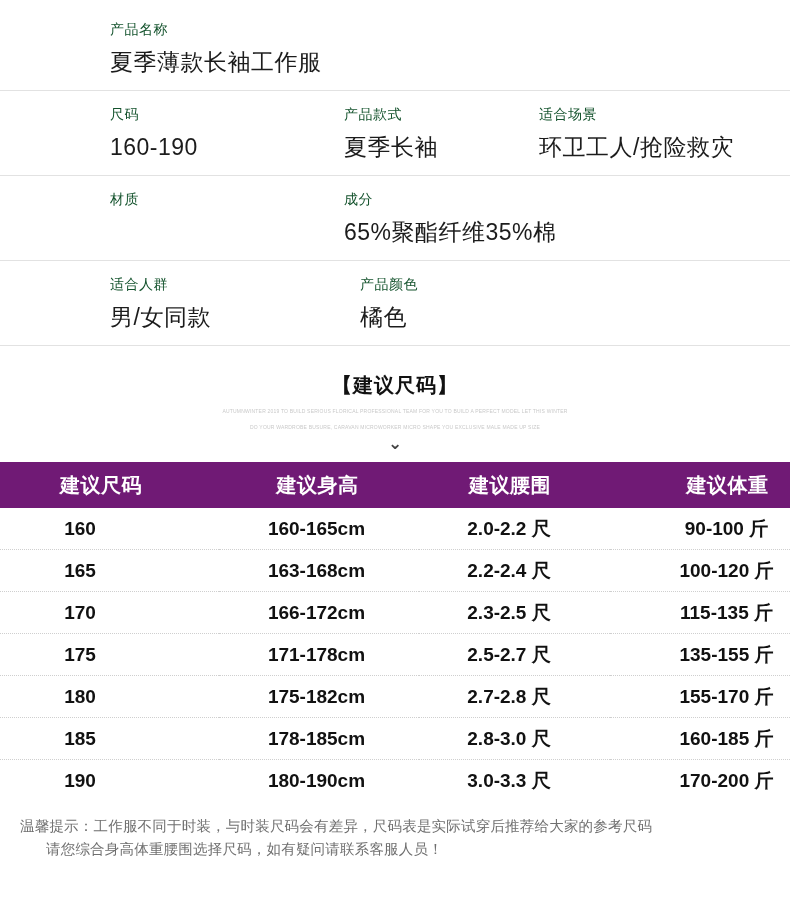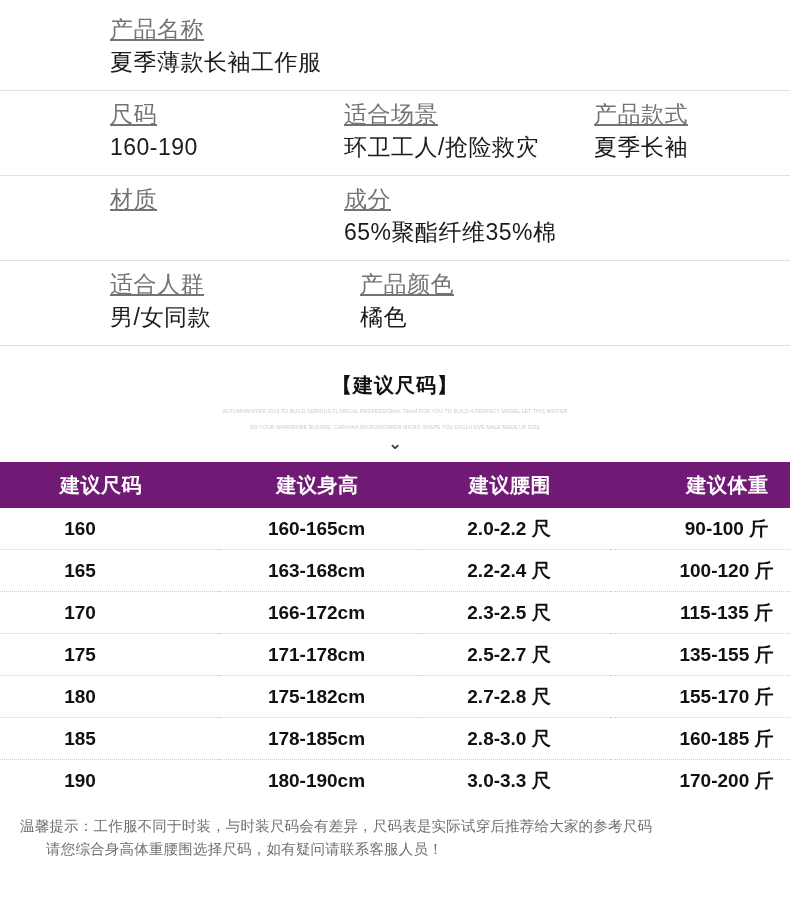--- a/index.html
+++ b/index.html
@@ -40,26 +40,25 @@
   }
   .spec-cell {
     box-sizing: border-box;
   }
   .spec-cell.w1 { width: 234px; }
   .spec-cell.w2 { width: 195px; }
   .spec-cell.w3 { width: 250px; }
   .spec-cell.full { width: 640px; }
 
   .spec-label {
-    font-size: 23px;
-    color: #737373;
+    font-size: 14px;
+    color: #14532d;
     line-height: 30px;
     font-weight: 400;
     letter-spacing: 0.5px;
-    text-decoration: underline;
   }
   .spec-value {
     font-size: 23px;
     color: #1c1c1c;
     line-height: 36px;
     font-weight: 400;
     letter-spacing: 0.5px;
   }
 
   
@@ -157,27 +156,27 @@
         <div class="spec-label">产品名称</div>
         <div class="spec-value">夏季薄款长袖工作服</div>
       </div>
     </div>
 
     <div class="spec-row">
       <div class="spec-cell w1">
         <div class="spec-label">尺码</div>
         <div class="spec-value">160-190</div>
       </div>
+      <div class="spec-cell w2">
+        <div class="spec-label">产品款式</div>
+        <div class="spec-value">夏季长袖</div>
+      </div>
       <div class="spec-cell w3">
         <div class="spec-label">适合场景</div>
         <div class="spec-value">环卫工人/抢险救灾</div>
-      </div>
-      <div class="spec-cell w2">
-        <div class="spec-label">产品款式</div>
-        <div class="spec-value">夏季长袖</div>
       </div>
     </div>
 
     <div class="spec-row">
       <div class="spec-cell w1">
         <div class="spec-label">材质</div>
       </div>
       <div class="spec-cell w3">
         <div class="spec-label">成分</div>
         <div class="spec-value">65%聚酯纤维35%棉</div>

